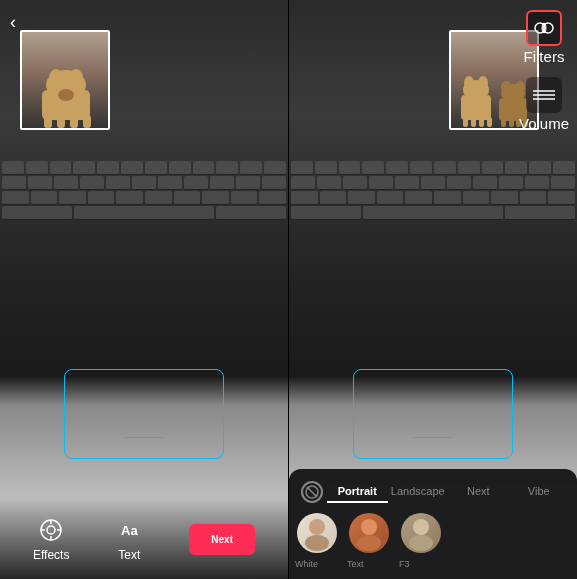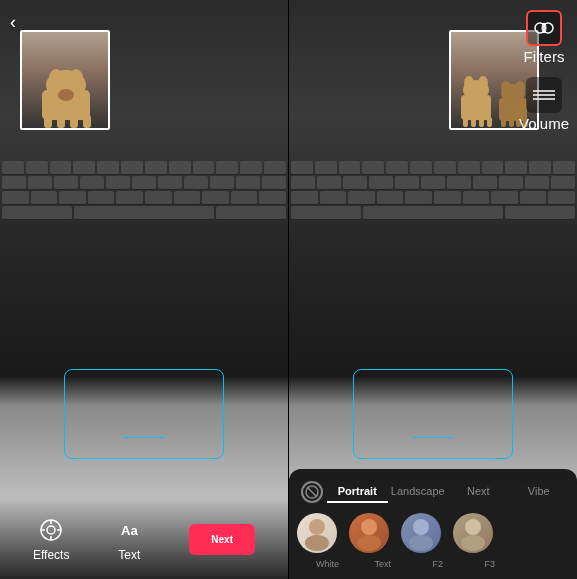--- a/index.html
+++ b/index.html
@@ -278,21 +278,21 @@
     .filter-circles {
       display: flex;
       padding: 0 6px;
       gap: 8px;
       overflow-x: auto;
     }
 
     .filter-item {
       display: flex;
       flex-direction: column;
-      align-items: flex-end;
+      align-items: flex-start;
       gap: 4px;
       flex-shrink: 0;
     }
 
     .filter-circle {
       width: 44px;
       height: 44px;
       border-radius: 50%;
       overflow: hidden;
       border: 2px solid transparent;
@@ -613,31 +613,20 @@
               <svg width="40" height="40" viewBox="0 0 40 40">
                 <circle cx="20" cy="14" r="8" fill="#e09060"></circle>
                 <ellipse cx="20" cy="30" rx="12" ry="8" fill="#c07040"></ellipse>
               </svg>
             </div>
           </div>
           <span class="filter-name">Text</span>
         </div>
 
 
-        <div class="filter-item">
-          <div class="filter-circle">
-            <div class="filter-circle-inner" style="background:linear-gradient(135deg,#8090b0,#6070a0);">
-              <svg width="40" height="40" viewBox="0 0 40 40">
-                <circle cx="20" cy="14" r="8" fill="#a0b0d0"></circle>
-                <ellipse cx="20" cy="30" rx="12" ry="8" fill="#8090b0"></ellipse>
-              </svg>
-            </div>
-          </div>
-          <span class="filter-name">F2</span>
-        </div>
 
         <div class="filter-item">
           <div class="filter-circle">
             <div class="filter-circle-inner" style="background:linear-gradient(135deg,#b0a080,#907860);">
               <svg width="40" height="40" viewBox="0 0 40 40">
                 <circle cx="20" cy="14" r="8" fill="#d0c0a0"></circle>
                 <ellipse cx="20" cy="30" rx="12" ry="8" fill="#b0a080"></ellipse>
               </svg>
             </div>
           </div>

